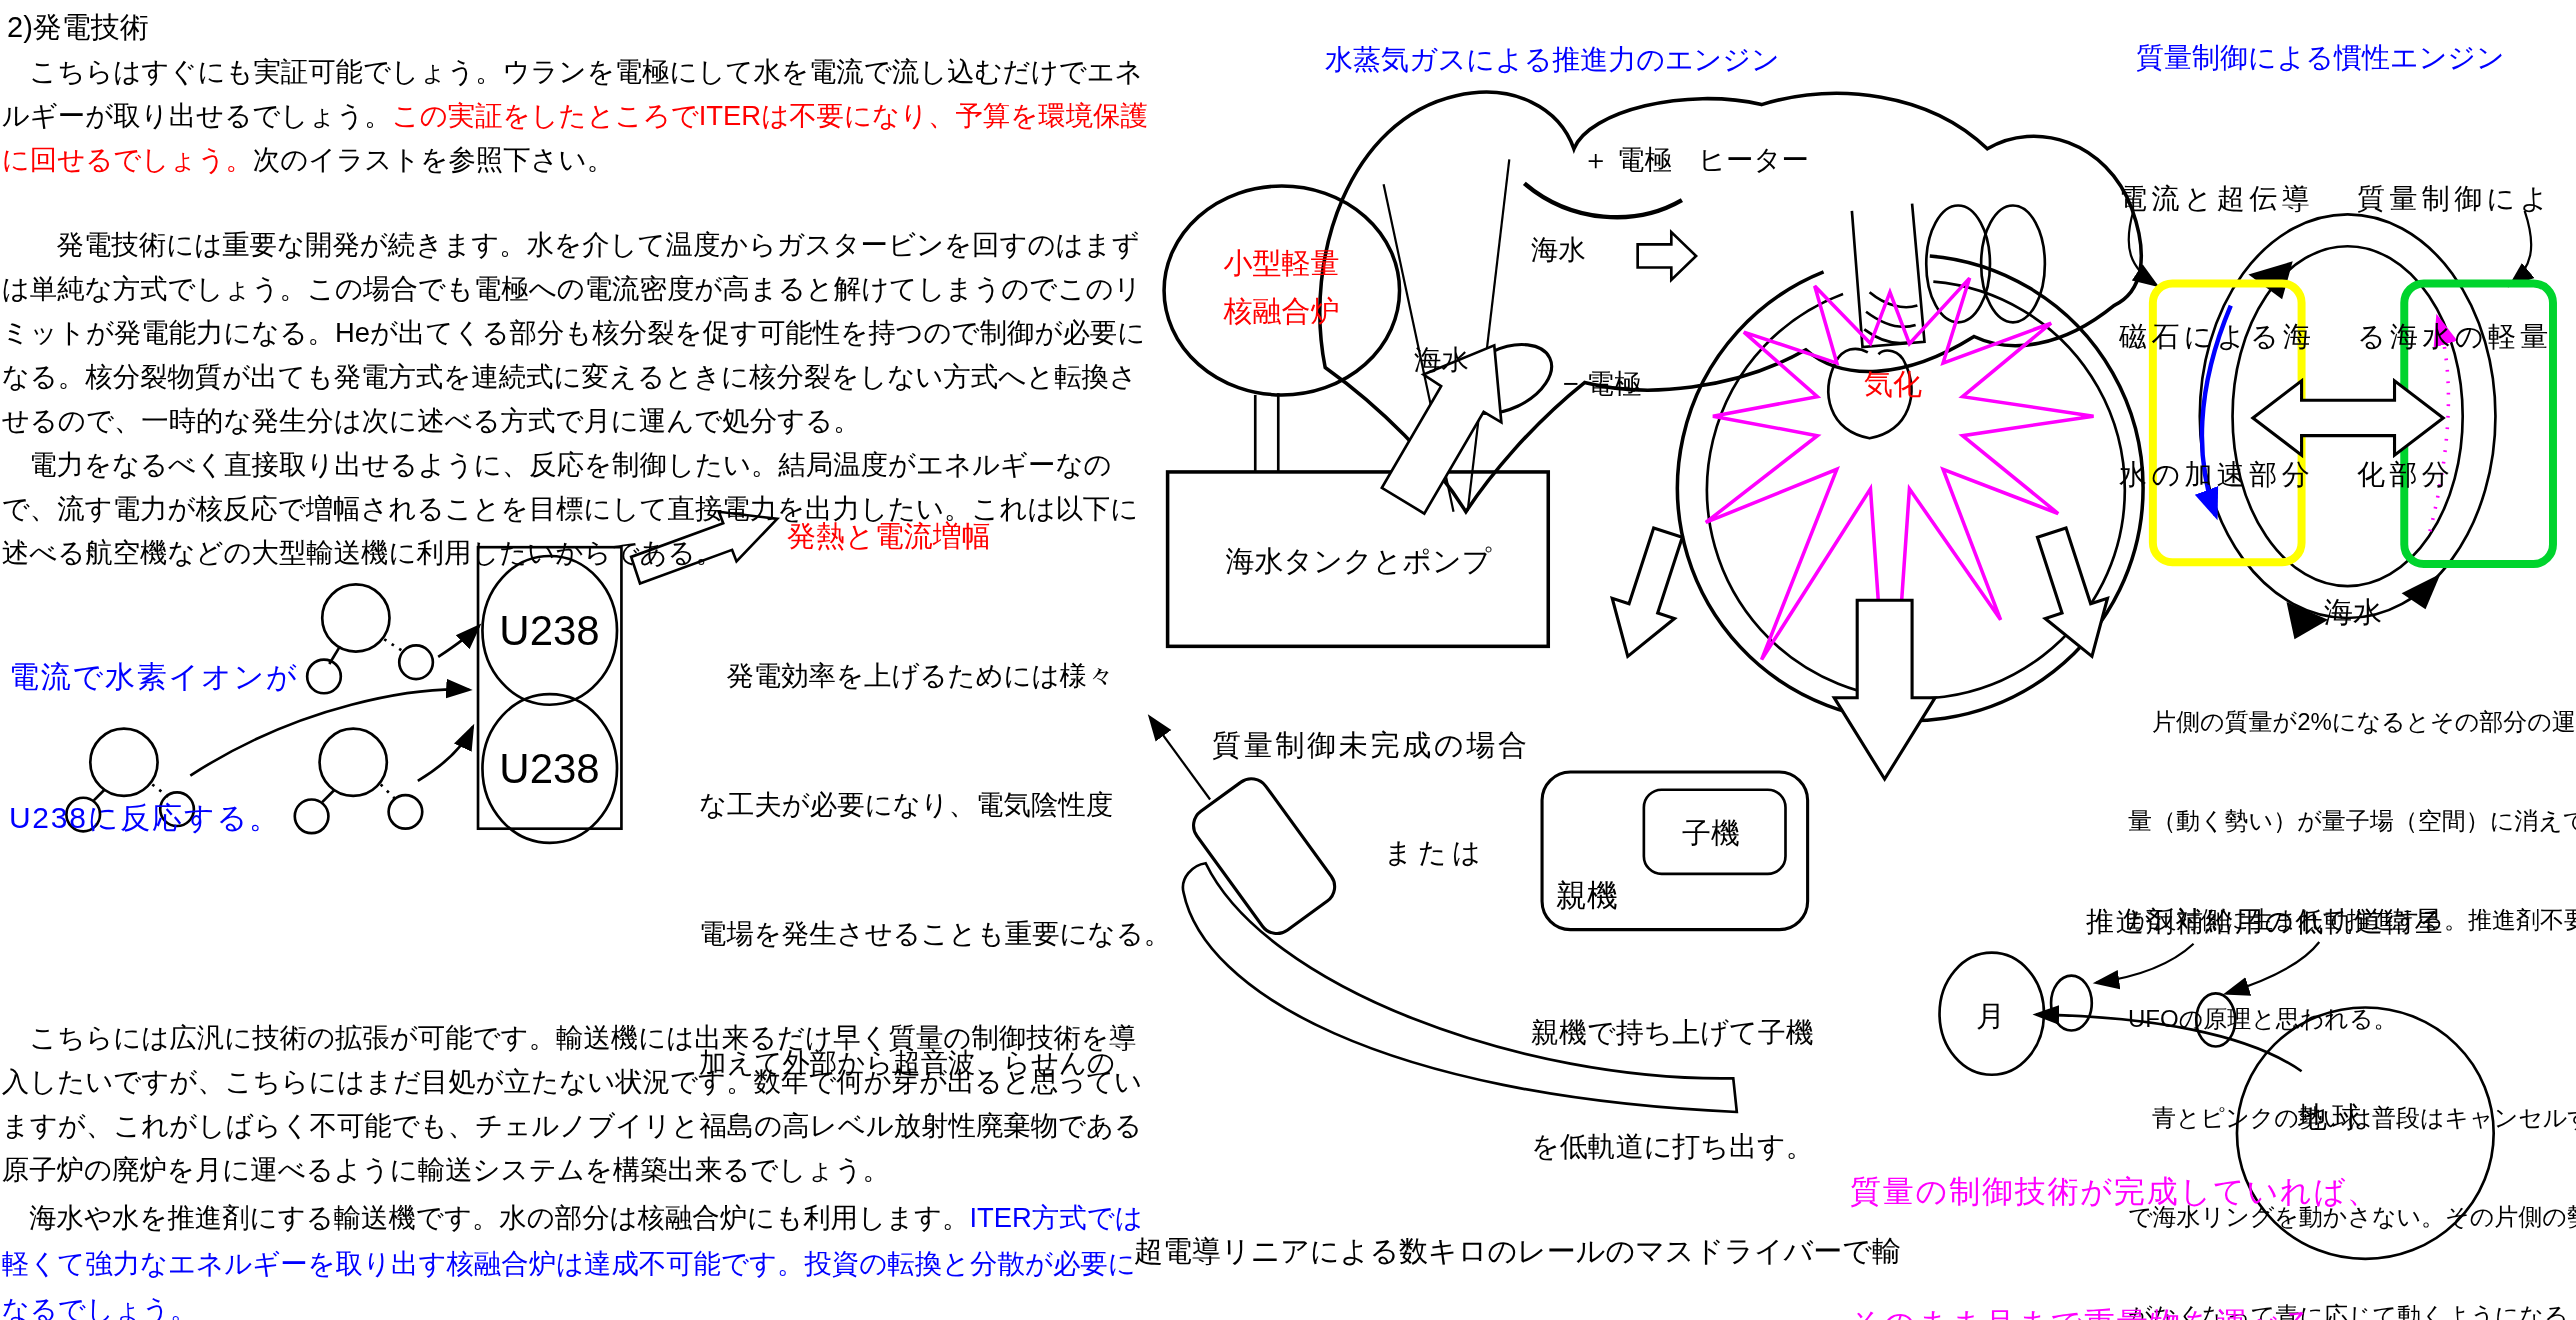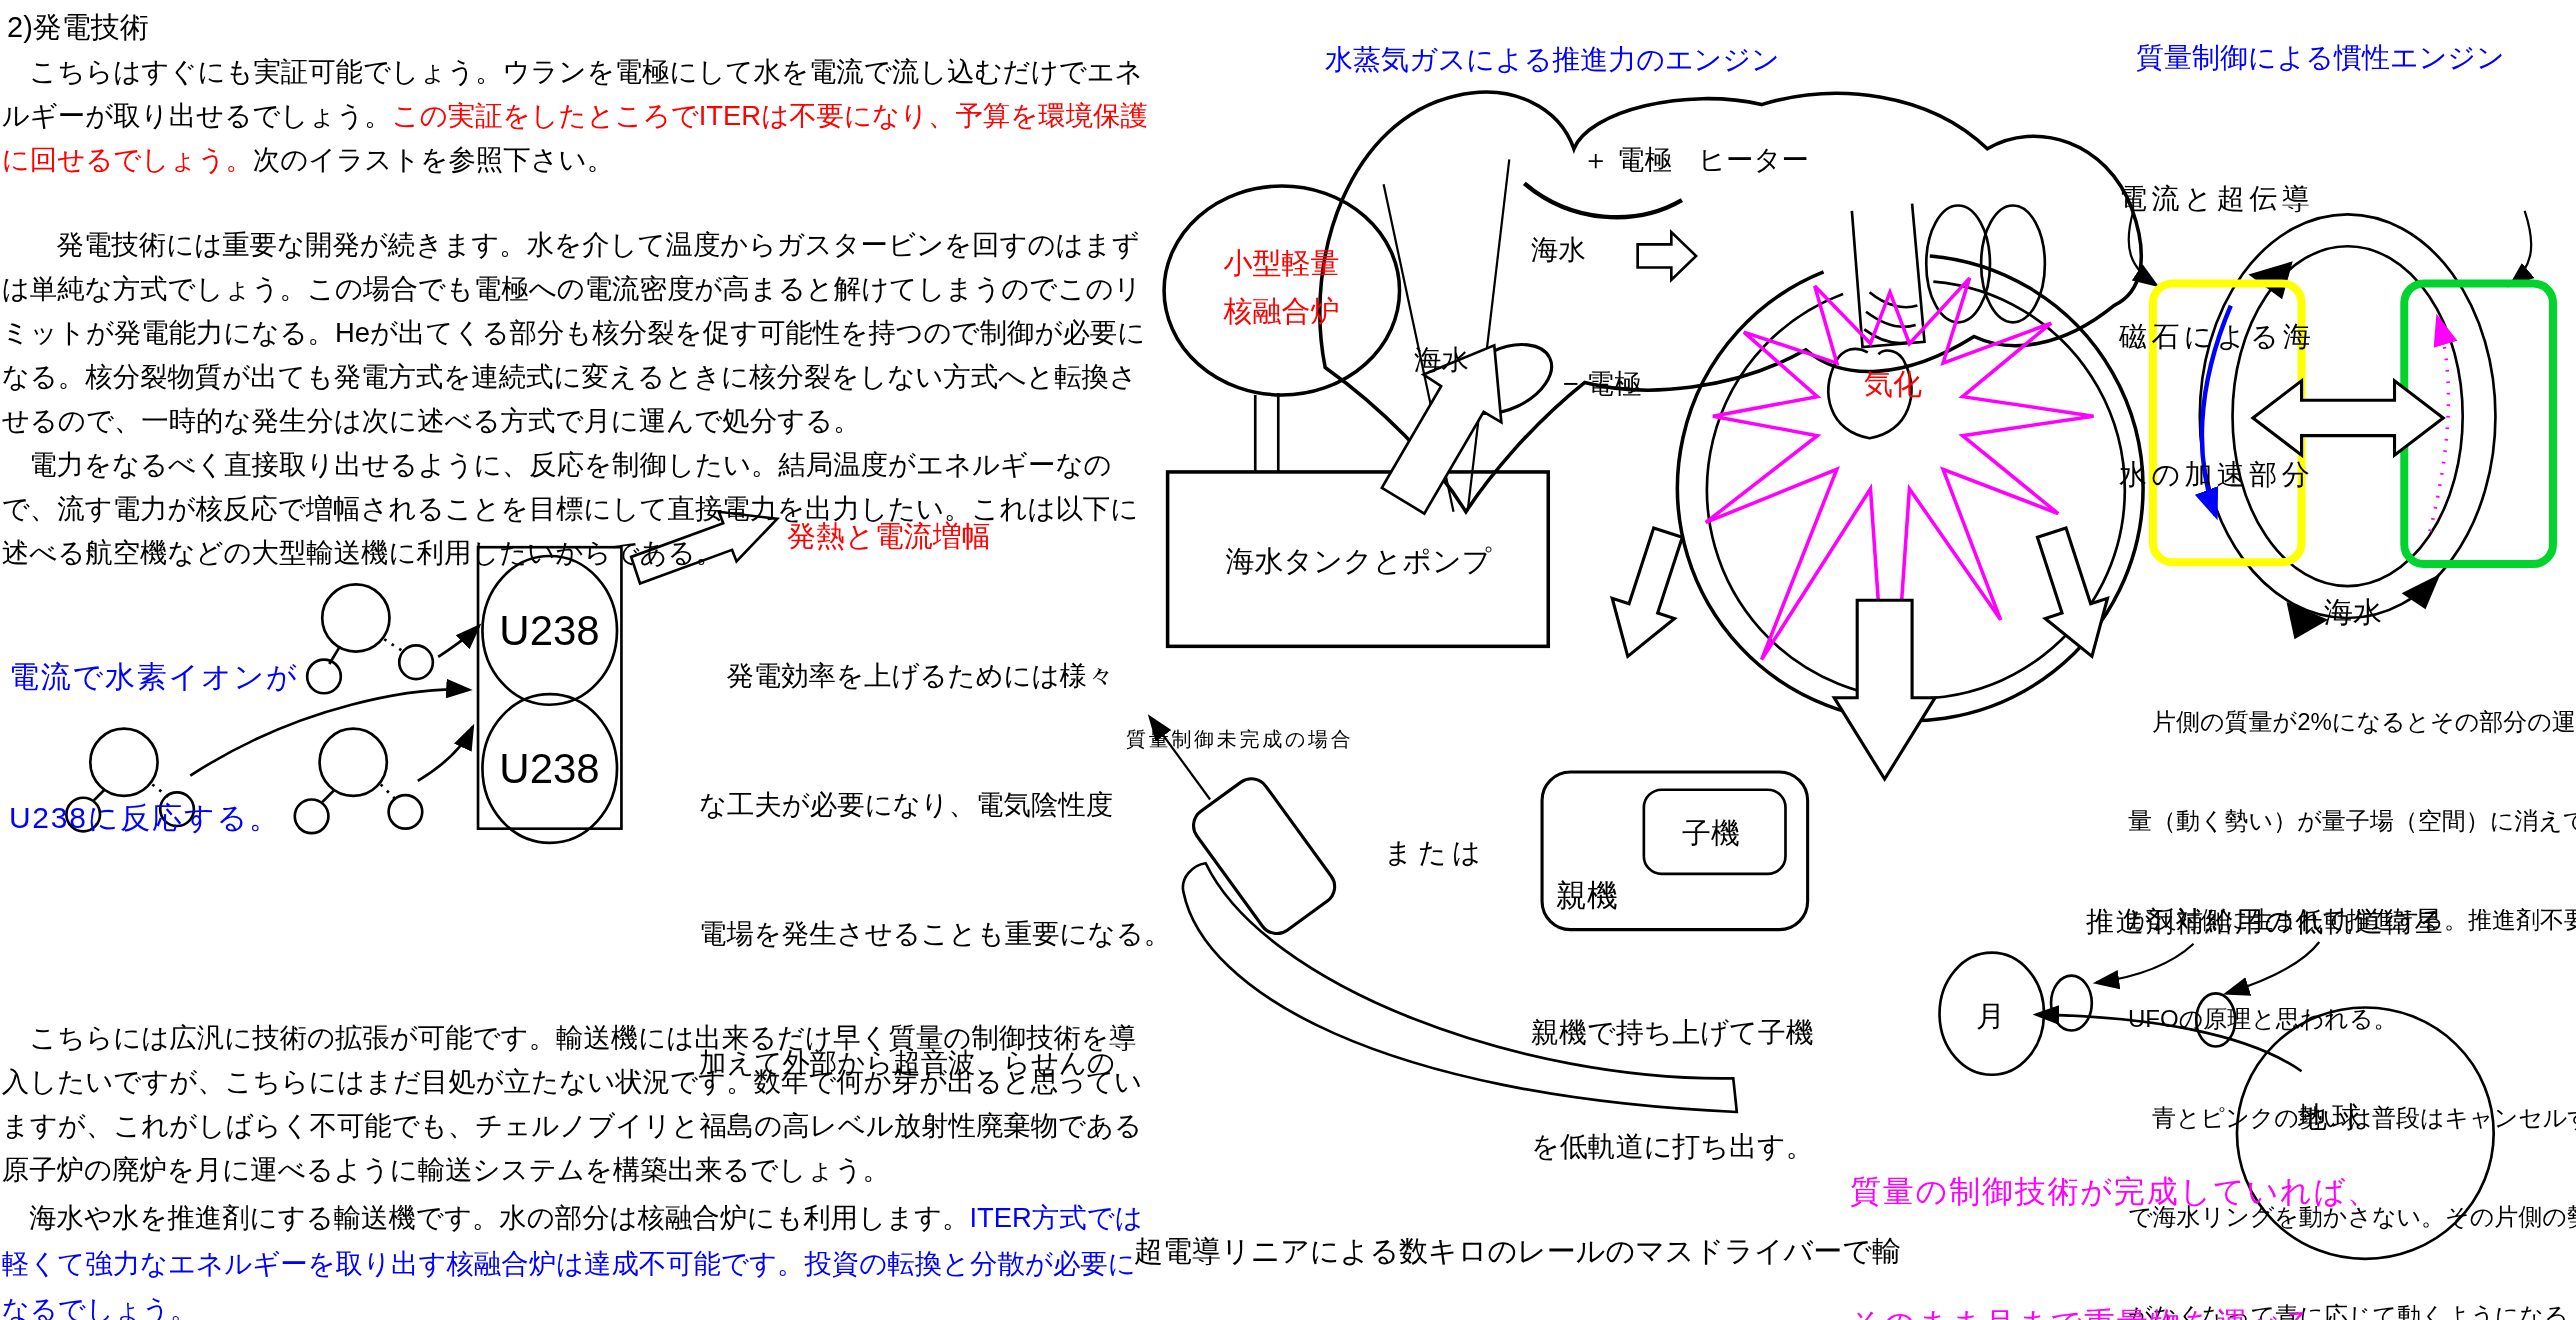--- a/index.html
+++ b/index.html
@@ -191,21 +191,21 @@
 
 <div class="t" style="left:1582px;top:142px;font-size:27.4px">＋ 電極</div>
 <div class="t" style="left:1698px;top:142px;font-size:27.4px">ヒーター</div>
 <div class="t" style="left:1531px;top:232px;font-size:27.4px">海水</div>
 <div class="t" style="left:1414px;top:342px;font-size:27.4px">海水</div>
 <div class="t" style="left:1563px;top:366px;font-size:27.4px">− 電極</div>
 <div class="t red" style="left:1864px;top:365px;font-size:29px">気化</div>
 
 <div class="t ctr" style="left:1168px;top:542px;width:381px;font-size:29px">海水タンクとポンプ</div>
 
-<div class="t" style="left:1126px;top:726px;font-size:20px;letter-spacing:2.7px">質量制御未完成の場合</div>
+<div class="t" style="left:1212px;top:726px;font-size:29px;letter-spacing:2.7px">質量制御未完成の場合</div>
 <div class="t" style="left:1384px;top:834px;font-size:28px;letter-spacing:5.3px">または</div>
 <div class="t" style="left:1682px;top:814px;font-size:29px">子機</div>
 <div class="t" style="left:1556px;top:875px;font-size:31px">親機</div>
 
 <div class="t" style="left:1531px;top:938px;font-size:28px;line-height:38px">
   <div>親機で持ち上げて子機</div>
   <div>を低軌道に打ち出す。</div>
 </div>
 
 <div class="t" style="left:1134px;top:1121px;font-size:29px;line-height:52px">
@@ -214,20 +214,25 @@
 </div>
 
 <div class="t blu" style="left:2136px;top:39px;font-size:28px">質量制御による慣性エンジン</div>
 
 <div class="t" style="left:2119px;top:84px;font-size:28px;line-height:46px;letter-spacing:4.4px">
   <div>電流と超伝導</div>
   <div>磁石による海</div>
   <div>水の加速部分</div>
 </div>
 
+<div class="t" style="left:2357px;top:84px;font-size:28px;line-height:46px;letter-spacing:4.4px">
+  <div>質量制御によ</div>
+  <div>る海水の軽量</div>
+  <div>化部分</div>
+</div>
 
 <div class="t" style="left:2324px;top:593px;font-size:29px">海水</div>
 
 <div class="t sm" style="left:2128px;top:639px">
   <div>　片側の質量が2%になるとその部分の運動</div>
   <div>量（動く勢い）が量子場（空間）に消えて、反動</div>
   <div>が反対側に生まれて推進する。推進剤不要の</div>
   <div>UFOの原理と思われる。</div>
   <div>　青とピンクの勢いは普段はキャンセルするの</div>
   <div>で海水リングを動かさない。その片側の勢い</div>

